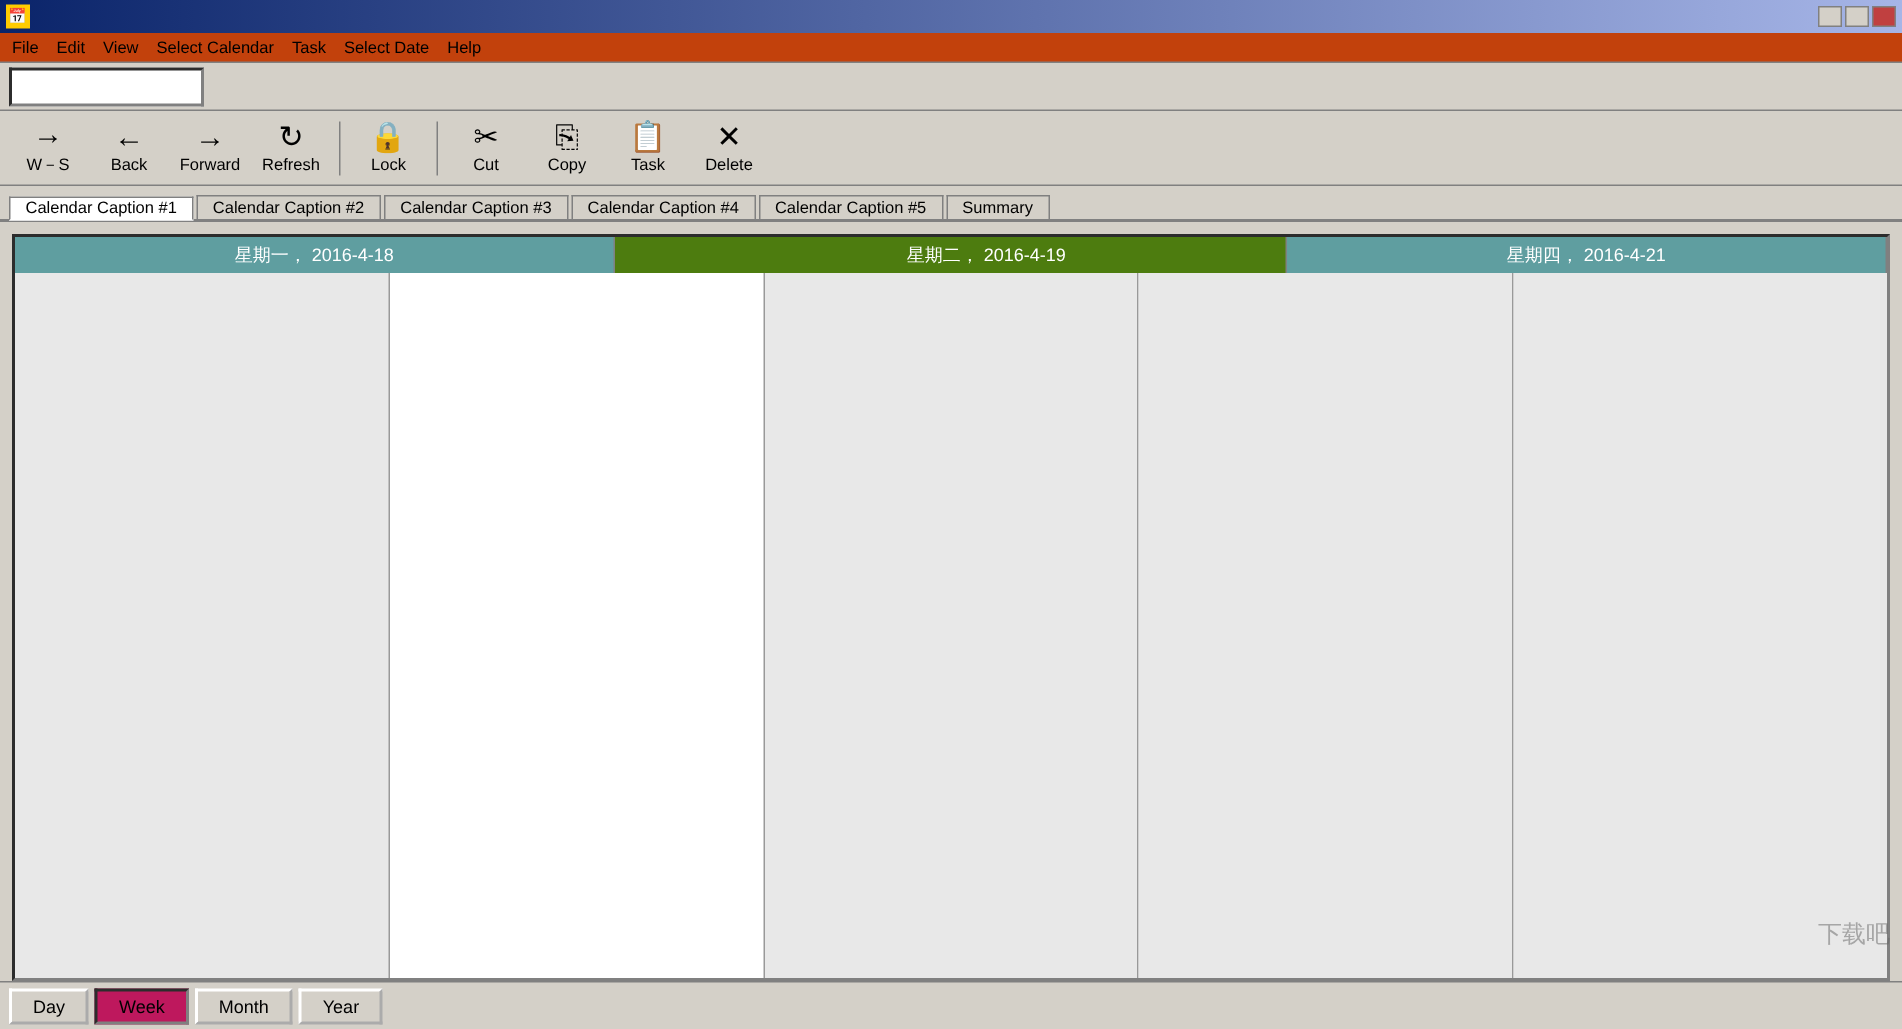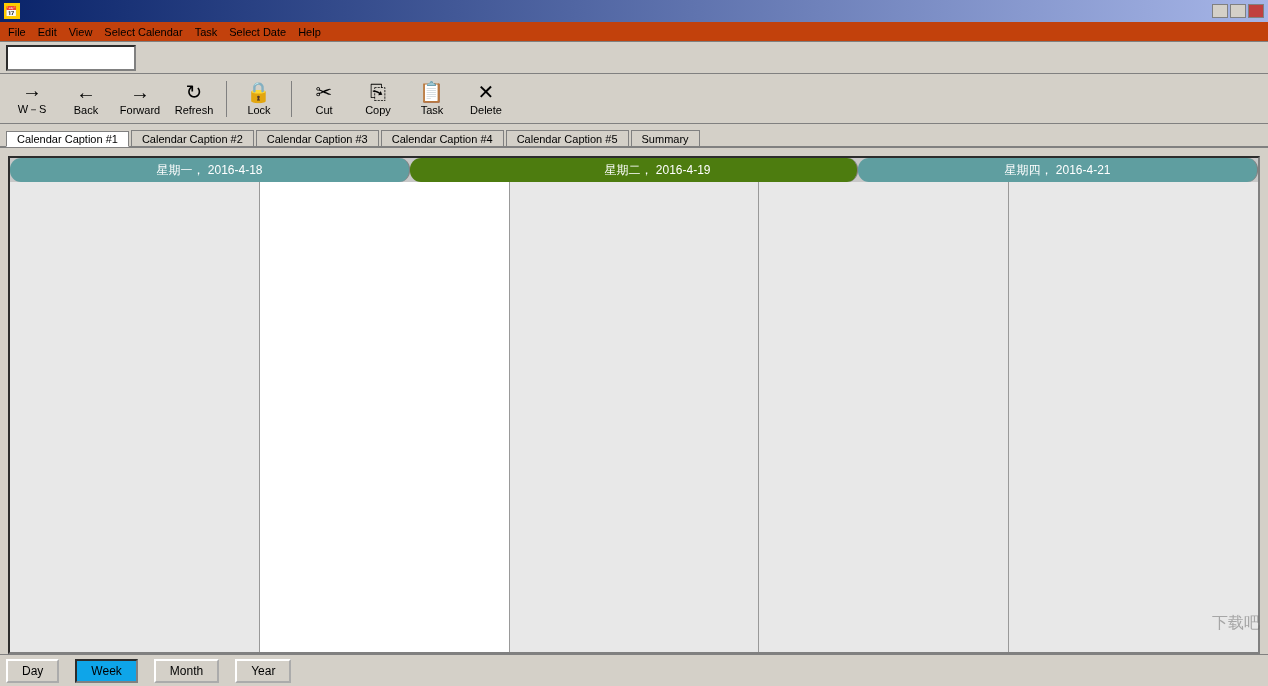--- a/index.html
+++ b/index.html
@@ -178,21 +178,20 @@
     .cal-col-header {
       flex: 1;
       background: #5f9ea0;
       border-right: 1px solid #808080;
       display: flex;
       align-items: center;
       justify-content: center;
       color: white;
       font-size: 12px;
       font-weight: normal;
-      border-radius: 11px;
     }
     .cal-col-header.active-day {
       background: #4d7c0f;
       padding-left: 48px;
     }
     .cal-col-header:first-child {
       border-left: none;
     }
     #calendar-body {
       display: flex;
@@ -211,32 +210,32 @@
     }
 
     
     #bottom-bar {
       height: 32px;
       background: #d4d0c8;
       display: flex;
       align-items: center;
       padding: 2px 6px;
       border-top: 1px solid #808080;
-      gap: 16px;
+      gap: 4px;
     }
     .view-btn {
       padding: 3px 14px;
       background: #d4d0c8;
       border: 2px outset #fff;
       cursor: pointer;
       font-size: 12px;
     }
     .view-btn.active {
       border: 2px inset #808080;
-      background: #0ea5e9;
+      background: #be185d;
     }
 
     
     #watermark {
       position: fixed;
       bottom: 52px;
       right: 8px;
       font-size: 16px;
       color: rgba(100, 100, 100, 0.5);
       font-family: Arial, sans-serif;

